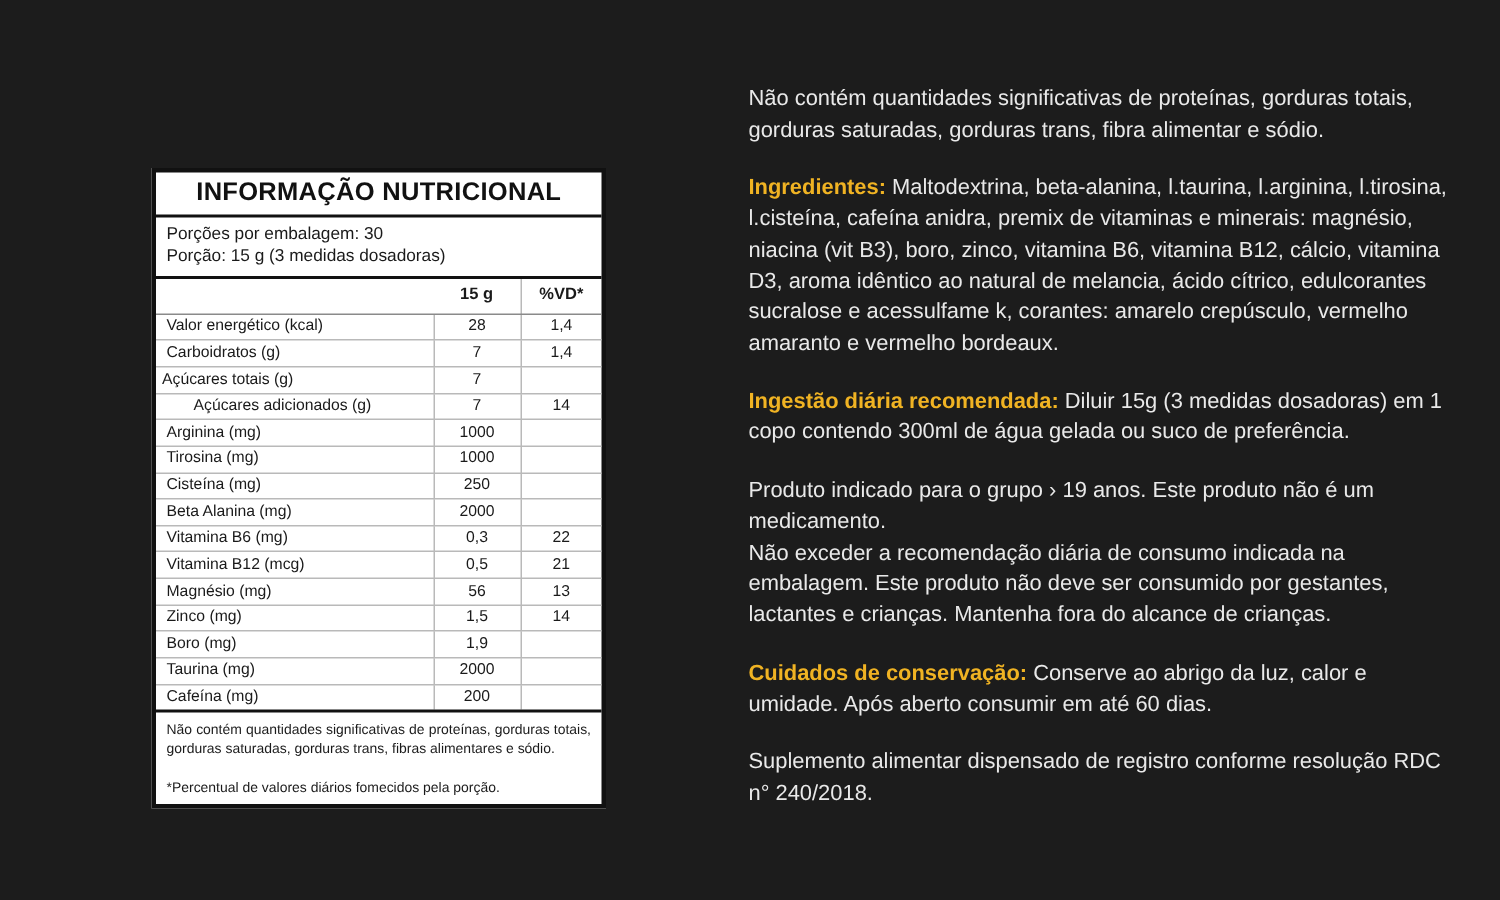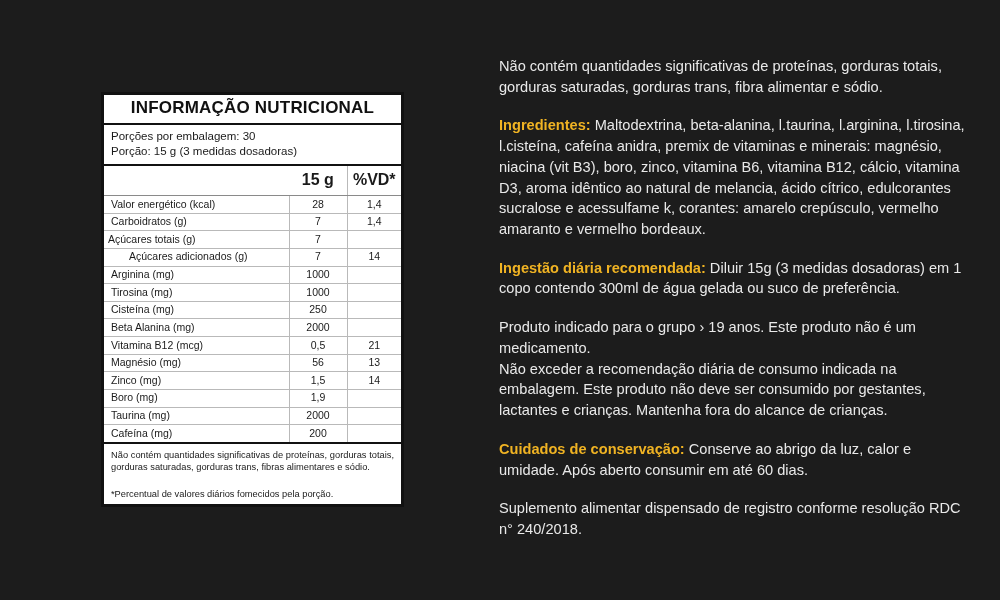--- a/index.html
+++ b/index.html
@@ -18,21 +18,21 @@
   .page {
     position: relative;
     width: 1000px;
     height: 600px;
   }
 
   
   .label-card {
     position: absolute;
     left: 101px;
-    top: 92px;
+    top: 112px;
     width: 303px;
     background: #ffffff;
     border: 3px solid #111111;
     box-sizing: border-box;
     padding: 0;
   }
 
   .label-title {
     text-align: center;
     font-size: 17px;
@@ -66,21 +66,21 @@
 
   table.nutri th,
   table.nutri td {
     border-bottom: 1px solid #b9b9b9;
     font-size: 10.5px;
     color: #1a1a1a;
     padding: 1.5px 2px 2px 2px;
     line-height: 1.25;
   }
   table.nutri th {
-    font-size: 16px;
+    font-size: 11px;
     font-weight: bold;
     text-align: center;
     padding: 4px 2px 5px 2px;
     border-bottom: 1px solid #8a8a8a;
   }
   table.nutri th.h-name { text-align: left; }
 
   table.nutri td.name {
     text-align: left;
     padding-left: 7px;
@@ -203,20 +203,25 @@
             <td class="name">Cisteína (mg)</td>
             <td class="amt">250</td>
             <td class="vd"></td>
           </tr>
           <tr>
             <td class="name">Beta Alanina (mg)</td>
             <td class="amt">2000</td>
             <td class="vd"></td>
           </tr>
           <tr>
+            <td class="name">Vitamina B6 (mg)</td>
+            <td class="amt">0,3</td>
+            <td class="vd">22</td>
+          </tr>
+          <tr>
             <td class="name">Vitamina B12 (mcg)</td>
             <td class="amt">0,5</td>
             <td class="vd">21</td>
           </tr>
           <tr>
             <td class="name">Magnésio (mg)</td>
             <td class="amt">56</td>
             <td class="vd">13</td>
           </tr>
           <tr>

